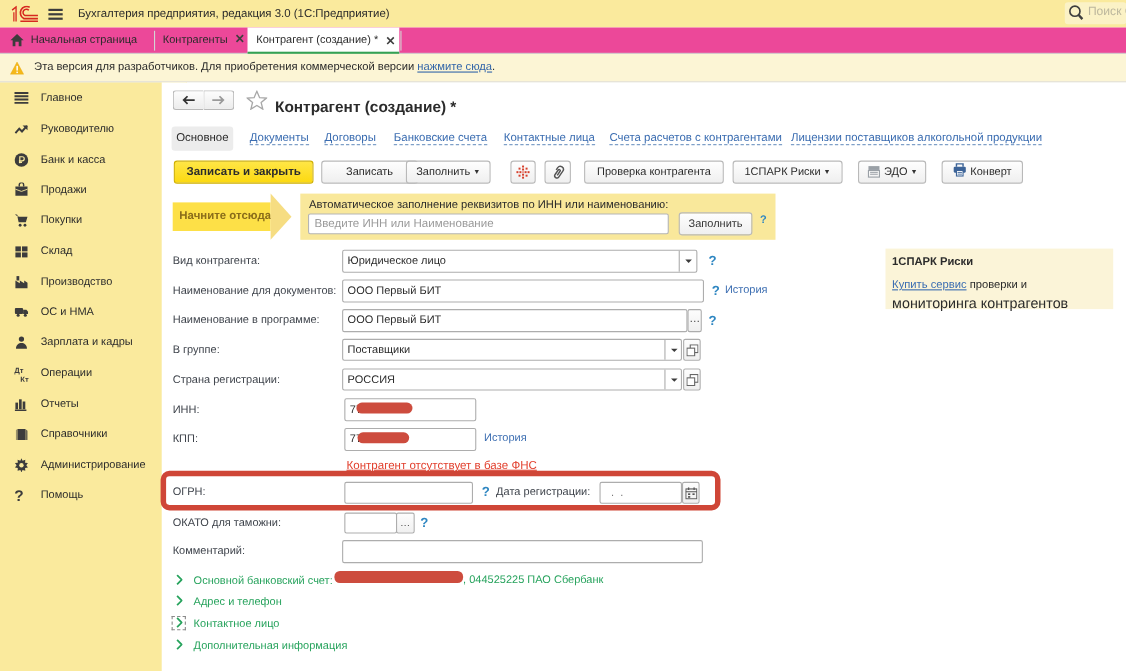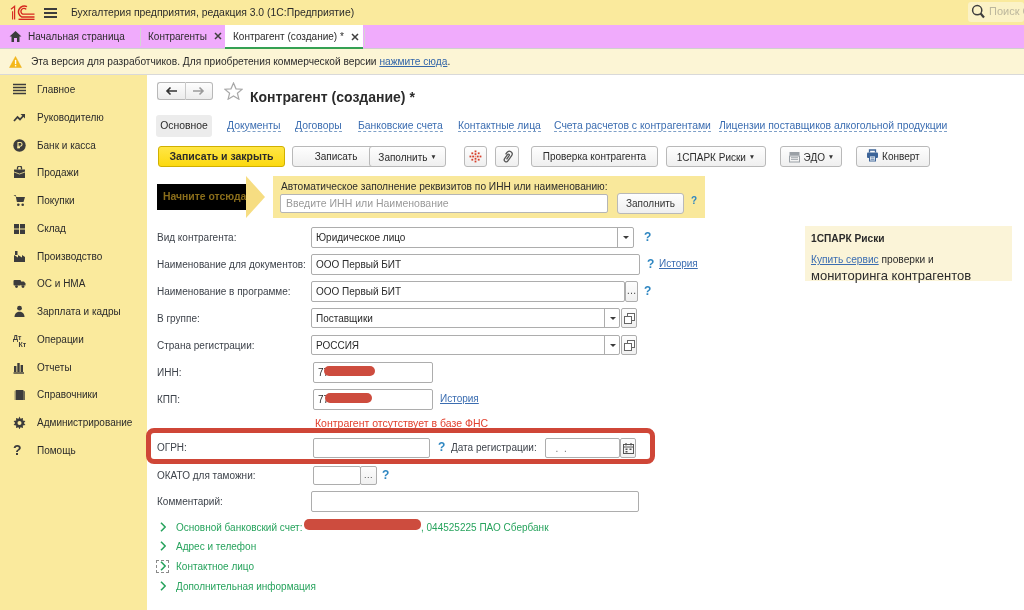--- a/index.html
+++ b/index.html
@@ -5,21 +5,21 @@
 * { margin:0; padding:0; box-sizing:border-box; }
 html,body { width:1024px; height:610px; overflow:hidden; }
 body { font-family:"Liberation Sans", sans-serif; font-size:10px; color:#333; background:#fff; position:relative; }
 .abs { position:absolute; }
 
 #topbar { position:absolute; left:0; top:0; width:1024px; height:25px; background:#faea9d; }
 #topbar .title { position:absolute; left:71px; top:7px; font-size:10.4px; color:#2b2b2b; }
 #hamb div { position:absolute; left:44px; width:13px; height:2px; background:#3c3c3c; }
 #search { position:absolute; left:968px; top:2px; width:56px; height:20px; background:#fbf2c6; border-radius:3px; white-space:nowrap; overflow:hidden; }
 
-#tabbar { position:absolute; left:0; top:25px; width:1024px; height:24px; background:#f0abfc; border-bottom:1px solid #cfcfcf; }
+#tabbar { position:absolute; left:0; top:25px; width:1024px; height:24px; background:#ec4899; border-bottom:1px solid #cfcfcf; }
 .tab { position:absolute; top:0; height:24px; line-height:24px; font-size:10px; color:#2b2b2b; }
 .tabsep { position:absolute; top:3px; height:18px; width:1px; background:#d4d4d4; }
 #tab-active { background:#fff; border-bottom:2px solid #35a153; }
 
 #warnbar { position:absolute; left:0; top:49px; width:1024px; height:26px; background:#fcf5d5; border-bottom:1px solid #d9d9d9; line-height:25px; font-size:10.2px; color:#2b2b2b; }
 #warnbar a { color:#3366a9; }
 
 #sidebar { position:absolute; left:0; top:75px; width:170px; height:535px; background:#faea9d; border-right:1px solid #eedd91; }
 .mi { position:absolute; left:0; width:146px; height:22px; }
 .mi .ic { position:absolute; left:13px; top:4px; width:13px; height:13px; }
@@ -31,36 +31,36 @@
 #btn-back { left:157px; border-right:none; border-radius:3px 0 0 3px; }
 #btn-fwd { left:185px; border-left:1px solid #c9c9c9; border-radius:0 3px 3px 0; }
 #title { position:absolute; left:250px; top:89px; font-size:14px; font-weight:bold; color:#2b2b2b; }
 .pill { position:absolute; left:156px; top:115px; width:56px; height:22px; background:#ececec; border-radius:3px; text-align:center; line-height:22px; color:#2b2b2b; font-size:10.4px; }
 .seclink { position:absolute; top:120px; font-size:10.4px; color:#3b6db1; text-decoration:none; border-bottom:1px dashed #7fa0c8; }
 
 .tbtn { position:absolute; top:146px; height:21px; background:linear-gradient(#fefefe,#efefef); border:1px solid #b9b9b9; border-radius:3px; font-size:10px; color:#2b2b2b; text-align:center; }
 .tbtn span.car { font-size:6.5px; color:#333; vertical-align:1.5px; }
 #btn-save { background:linear-gradient(#ffe646,#fcd910); border:1px solid #d0b000; font-weight:bold; font-size:10.5px; }
 
-#hint-arrow { position:absolute; left:157px; top:184px; width:89px; height:26px; background:#000000; }
+#hint-arrow { position:absolute; left:157px; top:184px; width:89px; height:26px; background:#fde047; }
 #hint-arrow:after { content:""; position:absolute; left:89px; top:-8px; border-left:19px solid #f6dd82; border-top:21px solid transparent; border-bottom:21px solid transparent; }
 #hint-arrow .tx { position:absolute; left:6px; top:7px; font-weight:bold; font-size:10.4px; color:#8a6d1a; white-space:nowrap; }
 #hint-panel { position:absolute; left:273px; top:176px; width:432px; height:42px; background:#f9e89b; }
 #hint-panel .lbl { position:absolute; left:8px; top:5px; font-size:10.2px; color:#2b2b2b; }
 #hint-input { position:absolute; left:7px; top:18px; width:328px; height:19px; background:#fff; border:1px solid #b5b5b5; border-radius:2px; color:#9a9a9a; font-size:10.5px; line-height:17px; padding-left:5px; }
 #hint-btn { position:absolute; left:344px; top:17px; width:67px; height:21px; background:linear-gradient(#fefefe,#efefef); border:1px solid #b9b9b9; border-radius:3px; text-align:center; line-height:19px; font-size:10px; }
 #hint-q { position:absolute; left:418px; top:19px; color:#2e86c1; font-weight:bold; }
 
 .flabel { position:absolute; left:157px; font-size:10px; color:#3e434b; }
 .finput { position:absolute; background:#fff; border:1px solid #adadad; border-radius:2px; font-size:10px; line-height:19px; padding-left:4px; color:#2b2b2b; }
 .combo-arrow { position:absolute; top:0; bottom:0; width:16px; border-left:1px solid #adadad; }
 .combo-arrow:after { content:""; position:absolute; left:5px; top:8px; border-left:3px solid transparent; border-right:3px solid transparent; border-top:3.5px solid #3c3c3c; }
 .sidebtn { position:absolute; background:linear-gradient(#fdfdfd,#f0f0f0); border:1px solid #adadad; border-radius:2px; text-align:center; color:#444; }
 .qmark { position:absolute; color:#2e86c1; font-weight:bold; font-size:12px; }
-.blink { position:absolute; color:#3b6db1; text-decoration:underline; font-size:10px; }
+.blink { position:absolute; color:#3b6db1; font-size:10px; }
 .redblob { position:absolute; background:#cd4c3e; border-radius:5px; height:10px; }
 #fns { position:absolute; left:315px; top:417px; color:#e2402e; text-decoration:underline; font-size:10.5px; }
 #redbox { position:absolute; left:146px; top:428px; width:509px; height:36px; border:5px solid #cf4637; border-radius:8px; }
 
 .grow { position:absolute; left:157px; font-size:10px; color:#27a35d; }
 .grow .chev { display:inline-block; width:19px; } .chevsvg { vertical-align:-1px; margin-left:3px; }
 
 #spark { position:absolute; left:805px; top:226px; width:207px; height:55px; background:#fbf4d8; }
 #spark .t { position:absolute; left:6px; top:7px; font-weight:bold; font-size:10.2px; color:#2b2b2b; }
 #spark .l1 { position:absolute; left:6px; top:28px; font-size:10.2px; color:#2b2b2b; }

